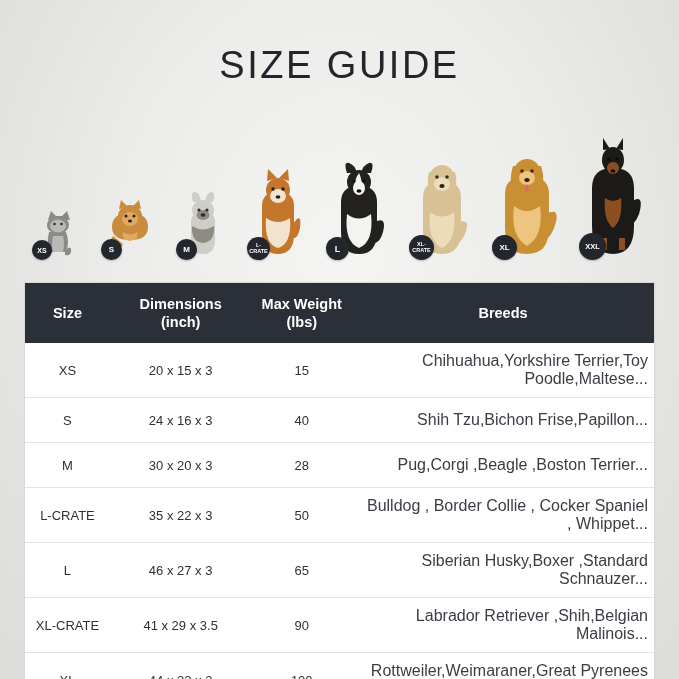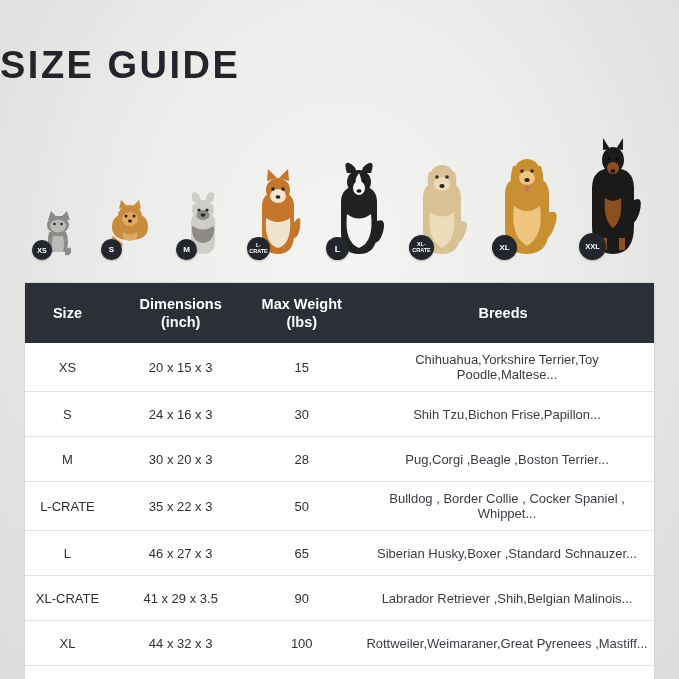--- a/index.html
+++ b/index.html
@@ -10,23 +10,24 @@
     width: 679px;
     height: 679px;
     font-family: "Liberation Sans", sans-serif;
     background: radial-gradient(ellipse at 50% 38%, #f4f4f2 0%, #ececea 45%, #e2e2e0 75%, #dcdcda 100%);
     overflow: hidden;
     position: relative;
   }
 
   
   .title {
+    text-align: center;
     font-size: 38px;
     letter-spacing: 2.5px;
-    font-weight: bold;
+    font-weight: normal;
     color: #22252b;
     padding-top: 46px;
     line-height: 1;
   }
 
   
   .animal-row {
     position: relative;
     height: 150px;
     margin-top: 22px;
@@ -98,23 +99,23 @@
     font-size: 13px;
     color: #2d3037;
     padding: 9px 6px;
     text-align: center;
     vertical-align: middle;
     background: #fff;
     height: 26px;
   }
   tbody tr:last-child td { border-bottom: none; }
   td.breeds {
-    text-align: center;
+    text-align: right;
     padding-left: 14px;
-    font-size: 13px;
+    font-size: 16px;
     color: #3a3d44;
   }
   col.c-size   { width: 13.5%; }
   col.c-dim    { width: 22.5%; }
   col.c-weight { width: 16%; }
   col.c-breeds { width: 48%; }
 </style>
 </head>
 <body>
 
@@ -330,21 +331,21 @@
     <tbody>
       <tr>
         <td>XS</td>
         <td>20 x 15 x 3</td>
         <td>15</td>
         <td class="breeds">Chihuahua,Yorkshire Terrier,Toy Poodle,Maltese...</td>
       </tr>
       <tr>
         <td>S</td>
         <td>24 x 16 x 3</td>
-        <td>30</td>
+        <td>40</td>
         <td class="breeds">Shih Tzu,Bichon Frise,Papillon...</td>
       </tr>
       <tr>
         <td>M</td>
         <td>30 x 20 x 3</td>
         <td>28</td>
         <td class="breeds">Pug,Corgi ,Beagle ,Boston Terrier...</td>
       </tr>
       <tr>
         <td>L-CRATE</td>

